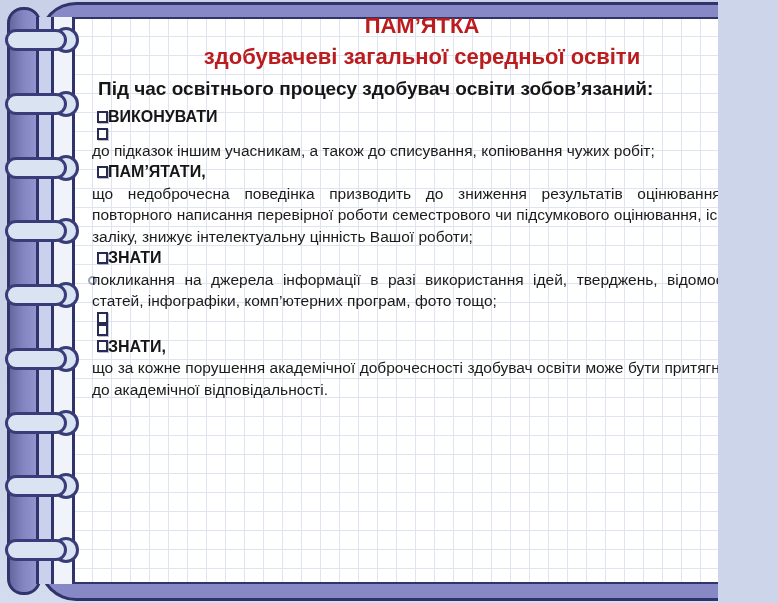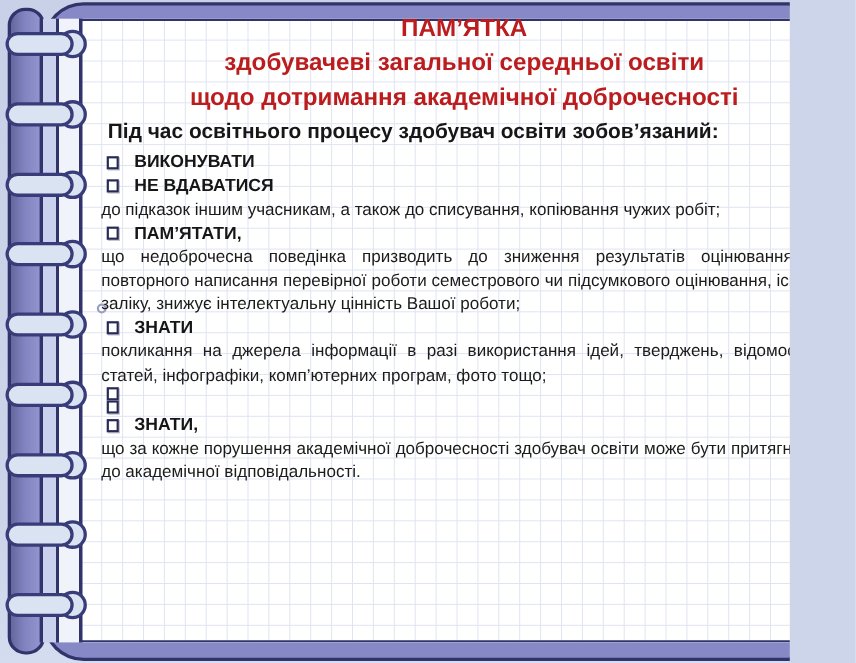--- a/index.html
+++ b/index.html
@@ -70,21 +70,21 @@
   }
   .title-line {
     text-align:center; color:#bb1c1e; font-weight:bold;
     font-size:22px; line-height:31px; letter-spacing:0px;
   }
   .heading {
     font-weight:bold; font-size:19px; line-height:25px;
     margin:4px 0 5px 6px; color:#161616;
   }
   .item .kw-row {
-    display:flex; align-items:center; gap:14px;
+    display:flex; align-items:center; 
     font-weight:bold; font-size:16px; line-height:21.5px;
     margin-left:5px; color:#161616;
   }
   .checkbox {
     display:inline-block; width:11px; height:12px; box-sizing:border-box;
     border:2px solid #262b55; background:#ffffff;
     box-shadow:1px 1px 0 rgba(38,43,85,.30);
     flex:0 0 auto;
   }
   .item .body-text {
@@ -138,37 +138,35 @@
       <span class="loop"></span>
       <span class="bar"></span>
     </div>
 
   <div class="hole"></div>
 
   <div class="content">
     <div class="title">
       <div class="title-line">ПАМ’ЯТКА</div>
       <div class="title-line">здобувачеві загальної середньої освіти</div>
-      <div class="title-line">щодо дотримання академічної доброчесності</div>
     </div>
 
     <div class="heading">Під час освітнього процесу здобувач освіти зобов’язаний:</div>
 
     <div class="list">
   <div class="item">
     <div class="kw-row">
       <span class="checkbox"></span>
       <span class="kw">ВИКОНУВАТИ</span>
     </div>
   </div>
 
   <div class="item">
     <div class="kw-row">
       <span class="checkbox"></span>
-      <span class="kw">НЕ ВДАВАТИСЯ</span>
     </div>
     <div class="body-text">до підказок іншим учасникам, а також до списування, копіювання чужих робіт;</div>
   </div>
 
   <div class="item">
     <div class="kw-row">
       <span class="checkbox"></span>
       <span class="kw">ПАМ’ЯТАТИ,</span>
     </div>
     <div class="body-text">що недоброчесна поведінка призводить до зниження результатів оцінювання чи повторного написання перевірної роботи семестрового чи підсумкового оцінювання, іспиту, заліку, знижує інтелектуальну цінність Вашої роботи;</div>

